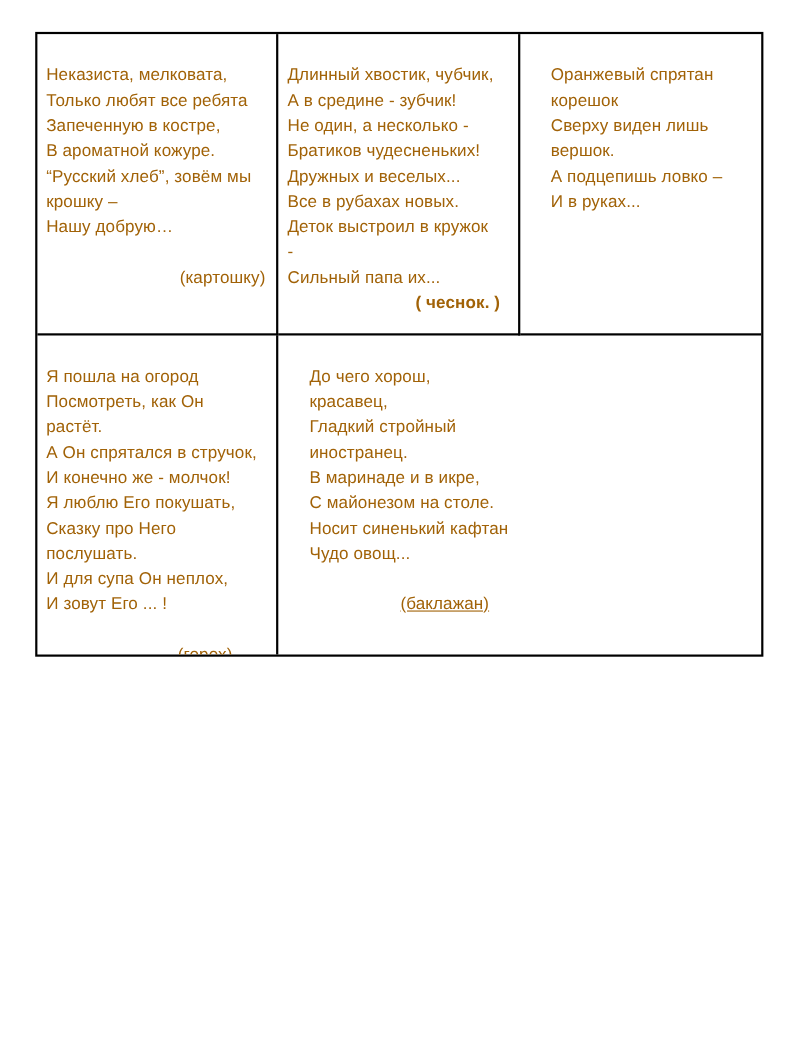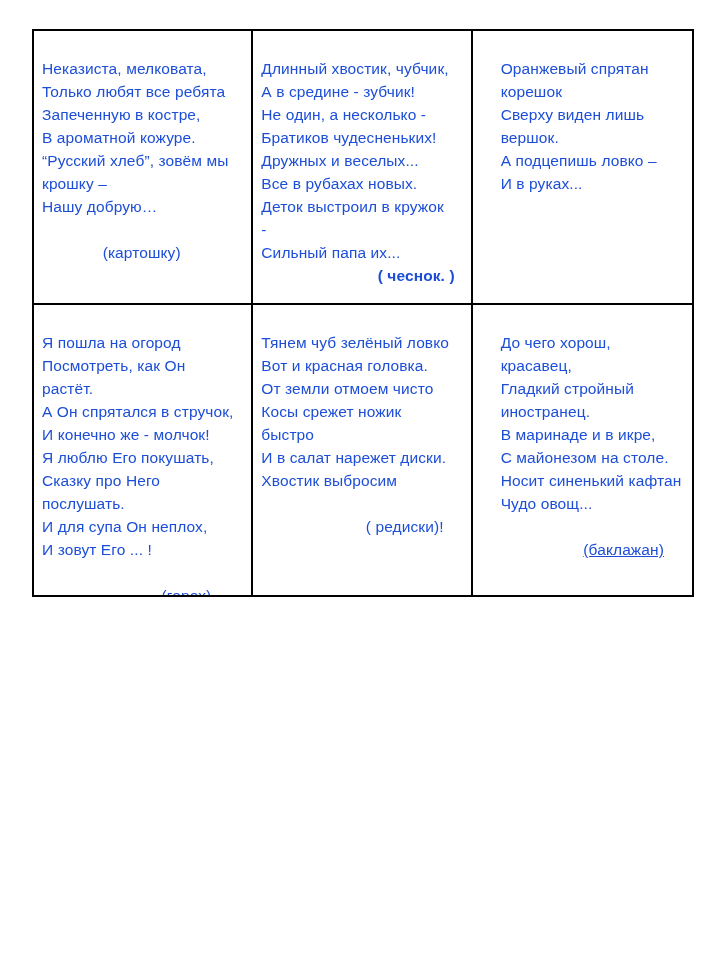--- a/index.html
+++ b/index.html
@@ -6,21 +6,21 @@
     margin: 0;
     padding: 0;
     background: #ffffff;
   }
   .page {
     position: relative;
     width: 720px;
     height: 960px;
     background: #ffffff;
     font-family: "Liberation Sans", sans-serif;
-    color: #1d4ed8;
+    color: #a16207;
     overflow: hidden;
   }
   .riddle-table {
     position: absolute;
     left: 32px;
     top: 29px;
     width: 662px;
     height: 568px;
     box-sizing: border-box;
     border: 2px solid #000000;
@@ -42,21 +42,21 @@
   .cell.last-row { border-bottom: none; }
   .riddle-body {
     white-space: pre-line;
   }
   .riddle-answer {
     text-align: right;
     white-space: pre;
   }
   .riddle-answer.gap { margin-top: 23px; }
   
-  .a-r1c1 { padding-right: 2px; text-align: center; }
+  .a-r1c1 { padding-right: 2px; }
   .a-r1c2 { padding-right: 8px; font-weight: bold; }
   .a-r1c3 { padding-right: 21px; }
   .a-r2c1 { padding-right: 32px; }
   .a-r2c2 { padding-right: 19px; }
   .a-r2c3 { padding-right: 20px; text-decoration: underline; }
 </style>
 </head>
 <body>
 
 <div class="page">
@@ -102,30 +102,20 @@
 А Он спрятался в стручок,
 И конечно же - молчок!
 Я люблю Его покушать,
 Сказку про Него
 послушать.
 И для супа Он неплох,
 И зовут Его  ... !</div>
       <div class="riddle-answer gap a-r2c1">(горох)</div>
     </div>
 
-    <div class="cell last-row">
-      <div class="riddle-body">Тянем чуб зелёный ловко
-Вот и красная головка.
-От земли отмоем чисто
-Косы срежет ножик
-быстро
-И в салат нарежет  диски.
-Хвостик выбросим</div>
-      <div class="riddle-answer gap a-r2c2">( редиски)!</div>
-    </div>
 
     <div class="cell last-col last-row">
       <div class="riddle-body">До чего хорош, красавец,
 Гладкий стройный
 иностранец.
 В маринаде и в икре,
 С майонезом на столе.
 Носит синенький кафтан
 Чудо овощ...</div>
       <div class="riddle-answer gap a-r2c3">(баклажан)</div>

